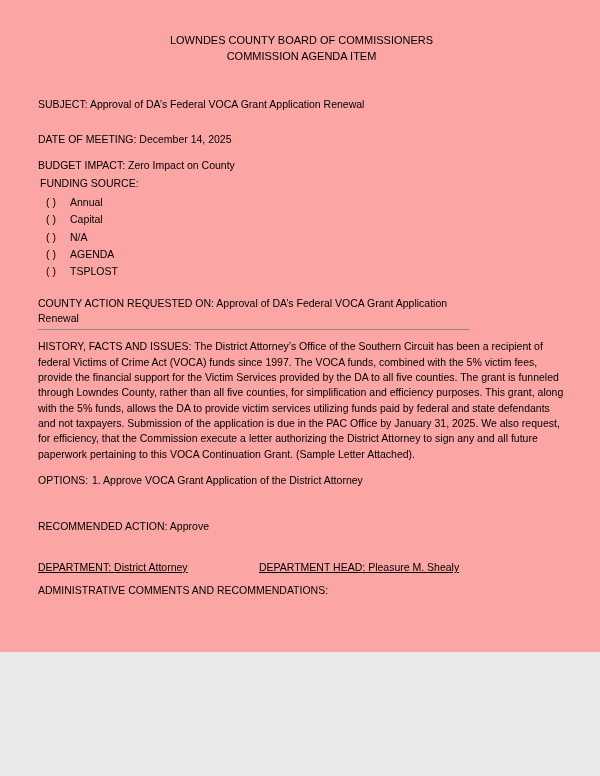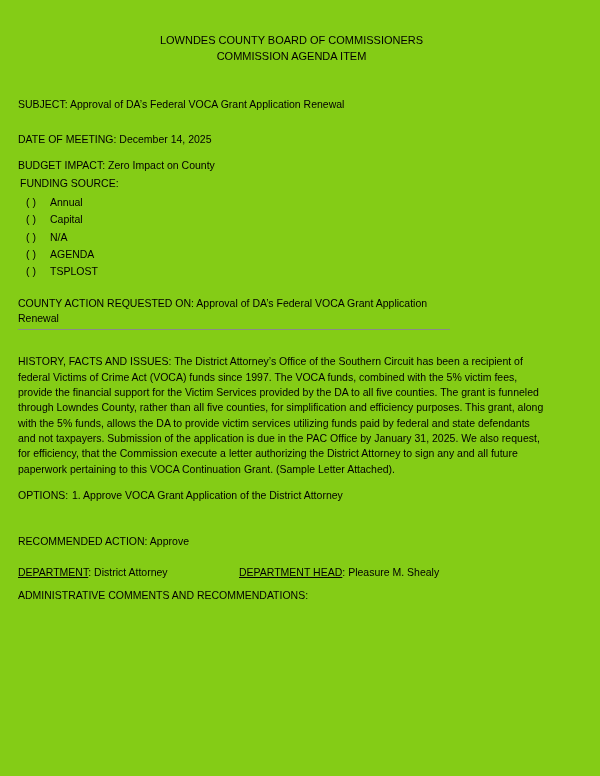--- a/index.html
+++ b/index.html
@@ -3,29 +3,29 @@
   <meta charset="utf-8">
   <style>
     html, body {
       margin: 0;
       padding: 0;
       background: #e9e9e9;
     }
     .page {
       position: relative;
       width: 600px;
-      height: 776px;
+      height: 652px;
       margin: 0 auto;
-      background: #84cc16;
+      background: #fca5a5;
       color: #000000;
       font-family: "Liberation Sans", sans-serif;
       font-size: 10.5px;
       line-height: 15px;
       box-sizing: border-box;
-      padding: 32px 35px 0 18px;
+      padding: 32px 35px 0 38px;
       overflow: hidden;
     }
     .doc-header {
       text-align: center;
       font-size: 11px;
       line-height: 16px;
     }
     .line { white-space: normal; }
     .subject-line { margin-top: 33px; }
     .session-block {
@@ -53,35 +53,36 @@
       margin-top: 16px;
       width: 440px;
     }
     .divider {
       margin-top: 3px;
       width: 432px;
       border-bottom: 1px solid #8a8a8a;
       height: 0;
     }
     .history {
-      margin: 24px 0 0 0;
+      margin: 9px 0 0 0;
       width: 528px;
       line-height: 15.3px;
       text-align: left;
     }
     .options-row {
       margin-top: 11px;
       display: flex;
     }
     .options-label { width: 54px; flex: none; }
     .options-items div { line-height: 15.3px; }
     .recommended { margin-top: 31px; }
     .dept-row {
-      margin-top: 16px;
+      margin-top: 26px;
       display: flex;
+      text-decoration: underline;
     }
     .dept { width: 221px; flex: none; }
     .u { text-decoration: underline; }
     .admin { margin-top: 8px; }
   </style>
 </head>
 <body>
 
 <div class="page">
 

